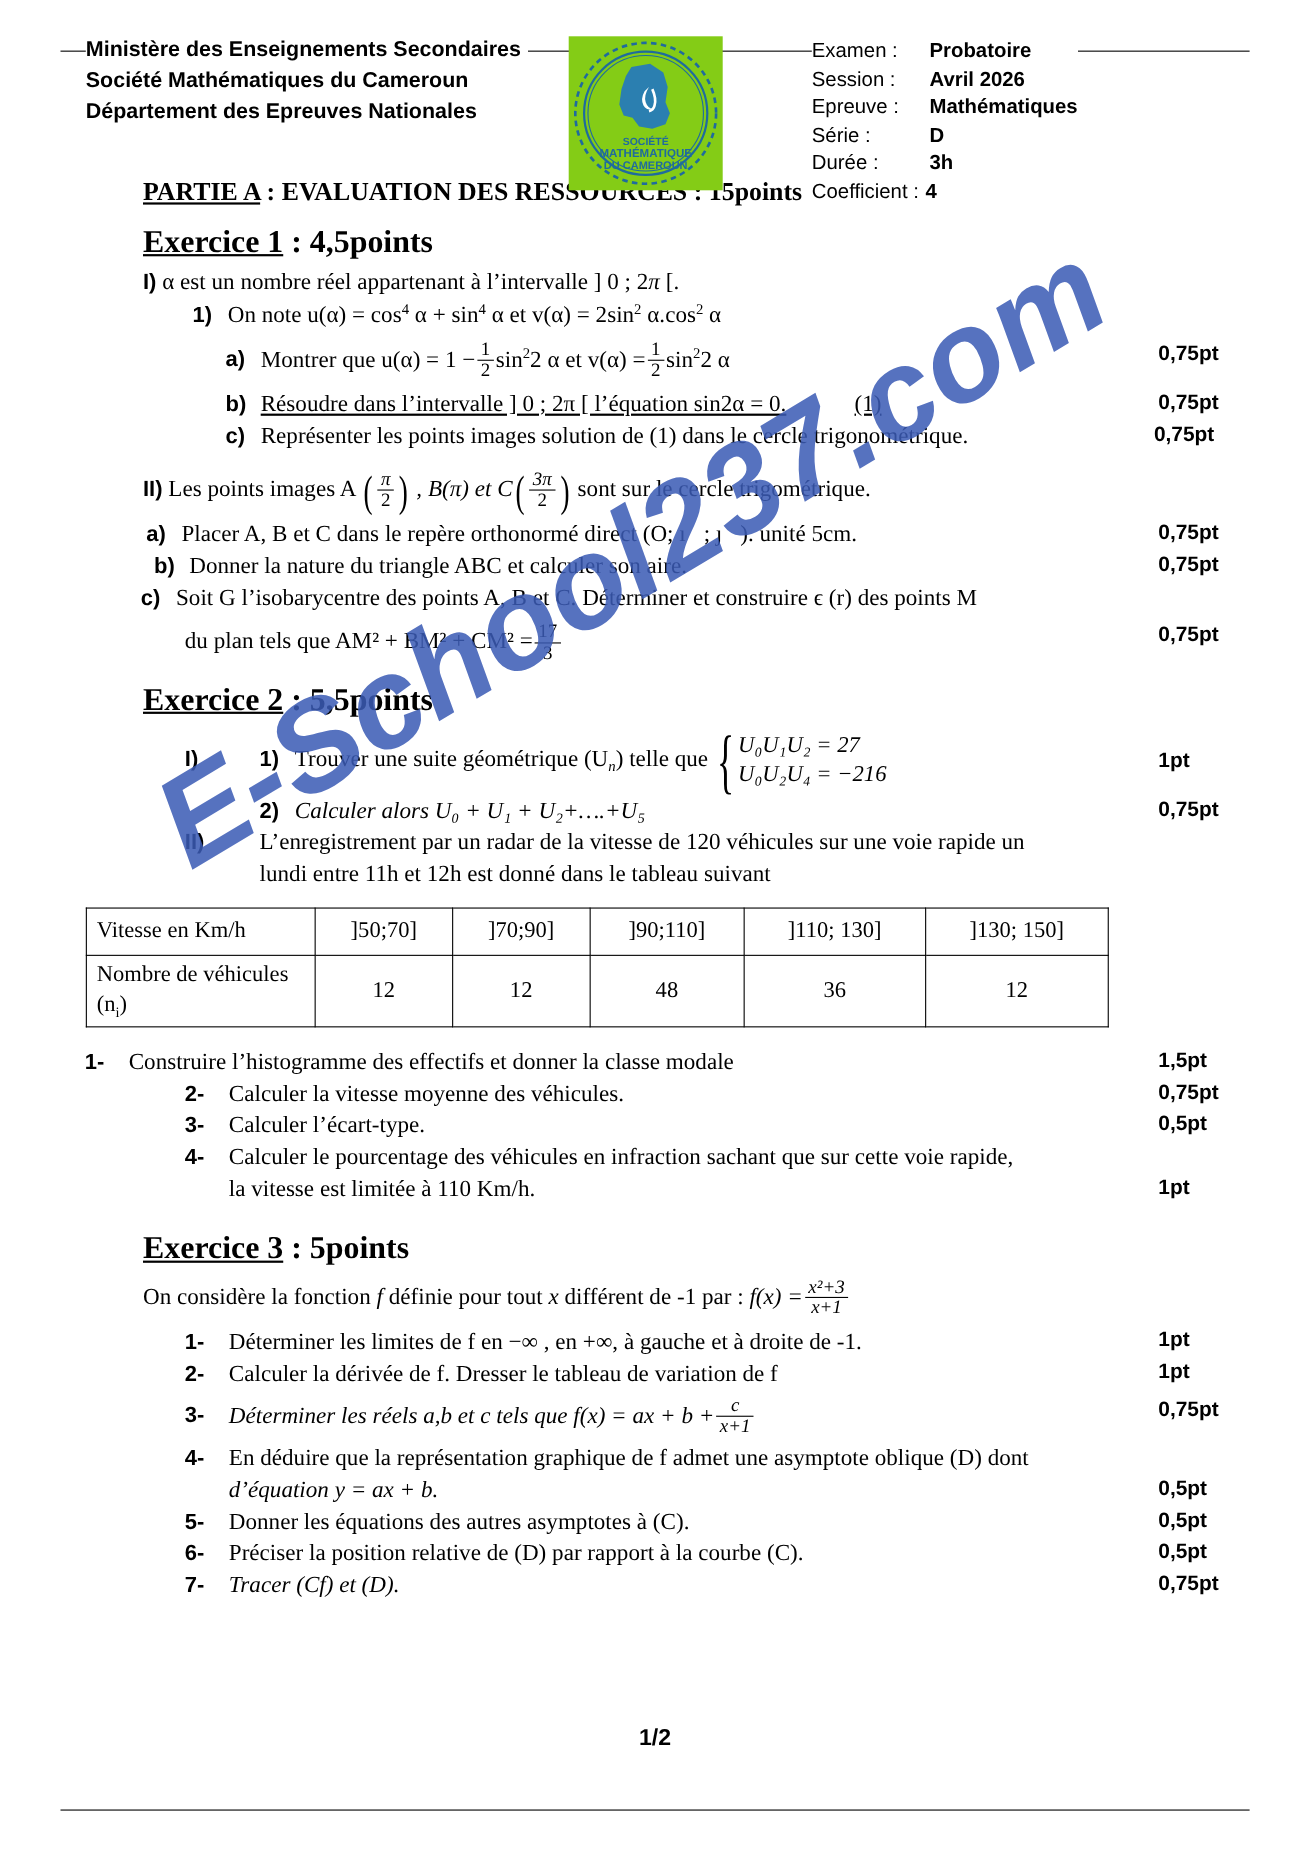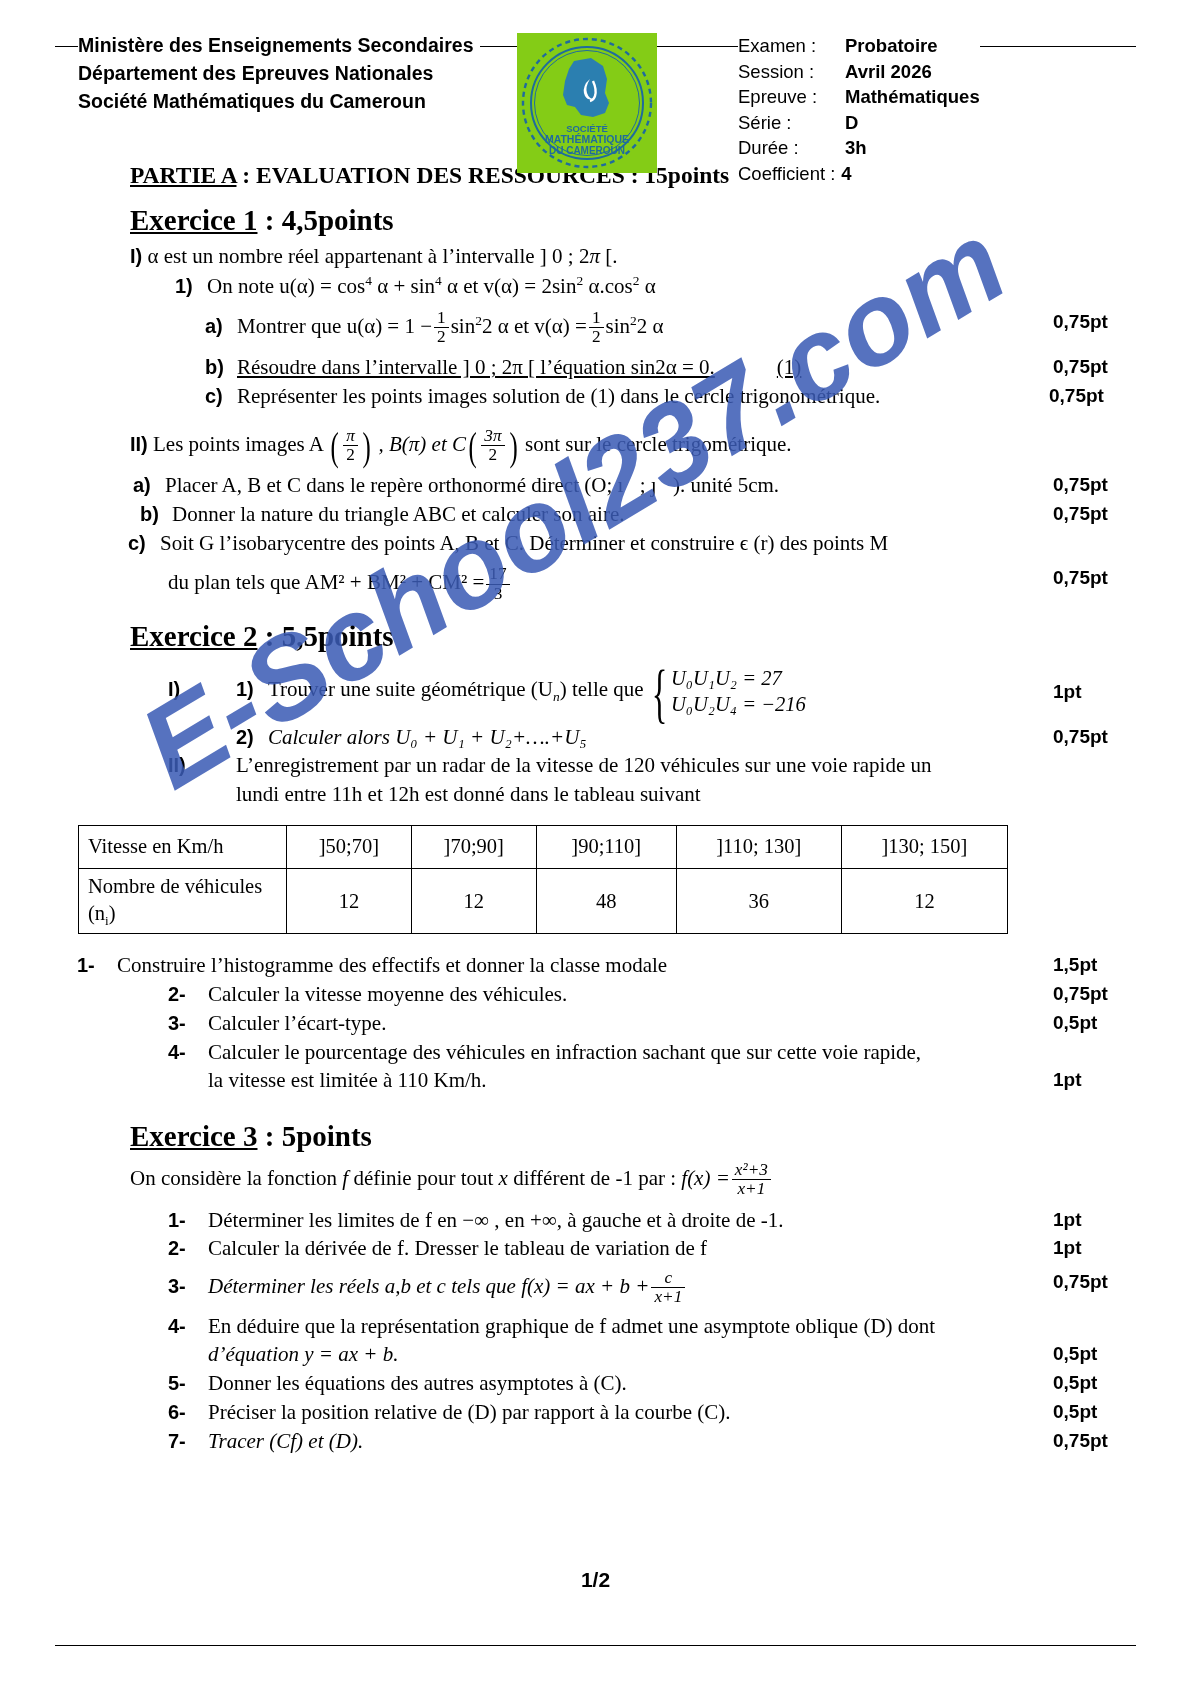--- a/index.html
+++ b/index.html
@@ -242,22 +242,22 @@
 </head>
 <body>
 
 <div class="page">
 
   <div class="header">
     <div class="hdr-rule"></div>
 
     <div class="hdr-left">
       <div>Ministère des Enseignements Secondaires</div>
+      <div>Société Mathématiques du Cameroun</div>
       <div>Département des Epreuves Nationales</div>
-      <div>Société Mathématiques du Cameroun</div>
     </div>
 
     <div class="hdr-logo">
       <svg viewBox="0 0 140 140" width="140" height="140">
         <circle cx="70" cy="70" r="64" fill="none" stroke="#1f6b9e" stroke-width="2.4" stroke-dasharray="5 4"></circle>
         <circle cx="70" cy="70" r="56" fill="none" stroke="#1f6b9e" stroke-width="2"></circle>
         <circle cx="70" cy="70" r="52.5" fill="none" stroke="#1f6b9e" stroke-width="1"></circle>
         <path d="M57 28 L74 25 L86 33 L90 46 L88 60 L92 70 L88 80 L76 84 L64 82
                  L58 74 L50 72 L46 62 L48 48 L52 36 Z" fill="#2b7fb0"></path>
         <path d="M73 46 q-5 8 -3 14 q2 6 7 6 q-6 2 -9 -3 q-3 -6 1 -13 z" fill="#ffffff"></path>

